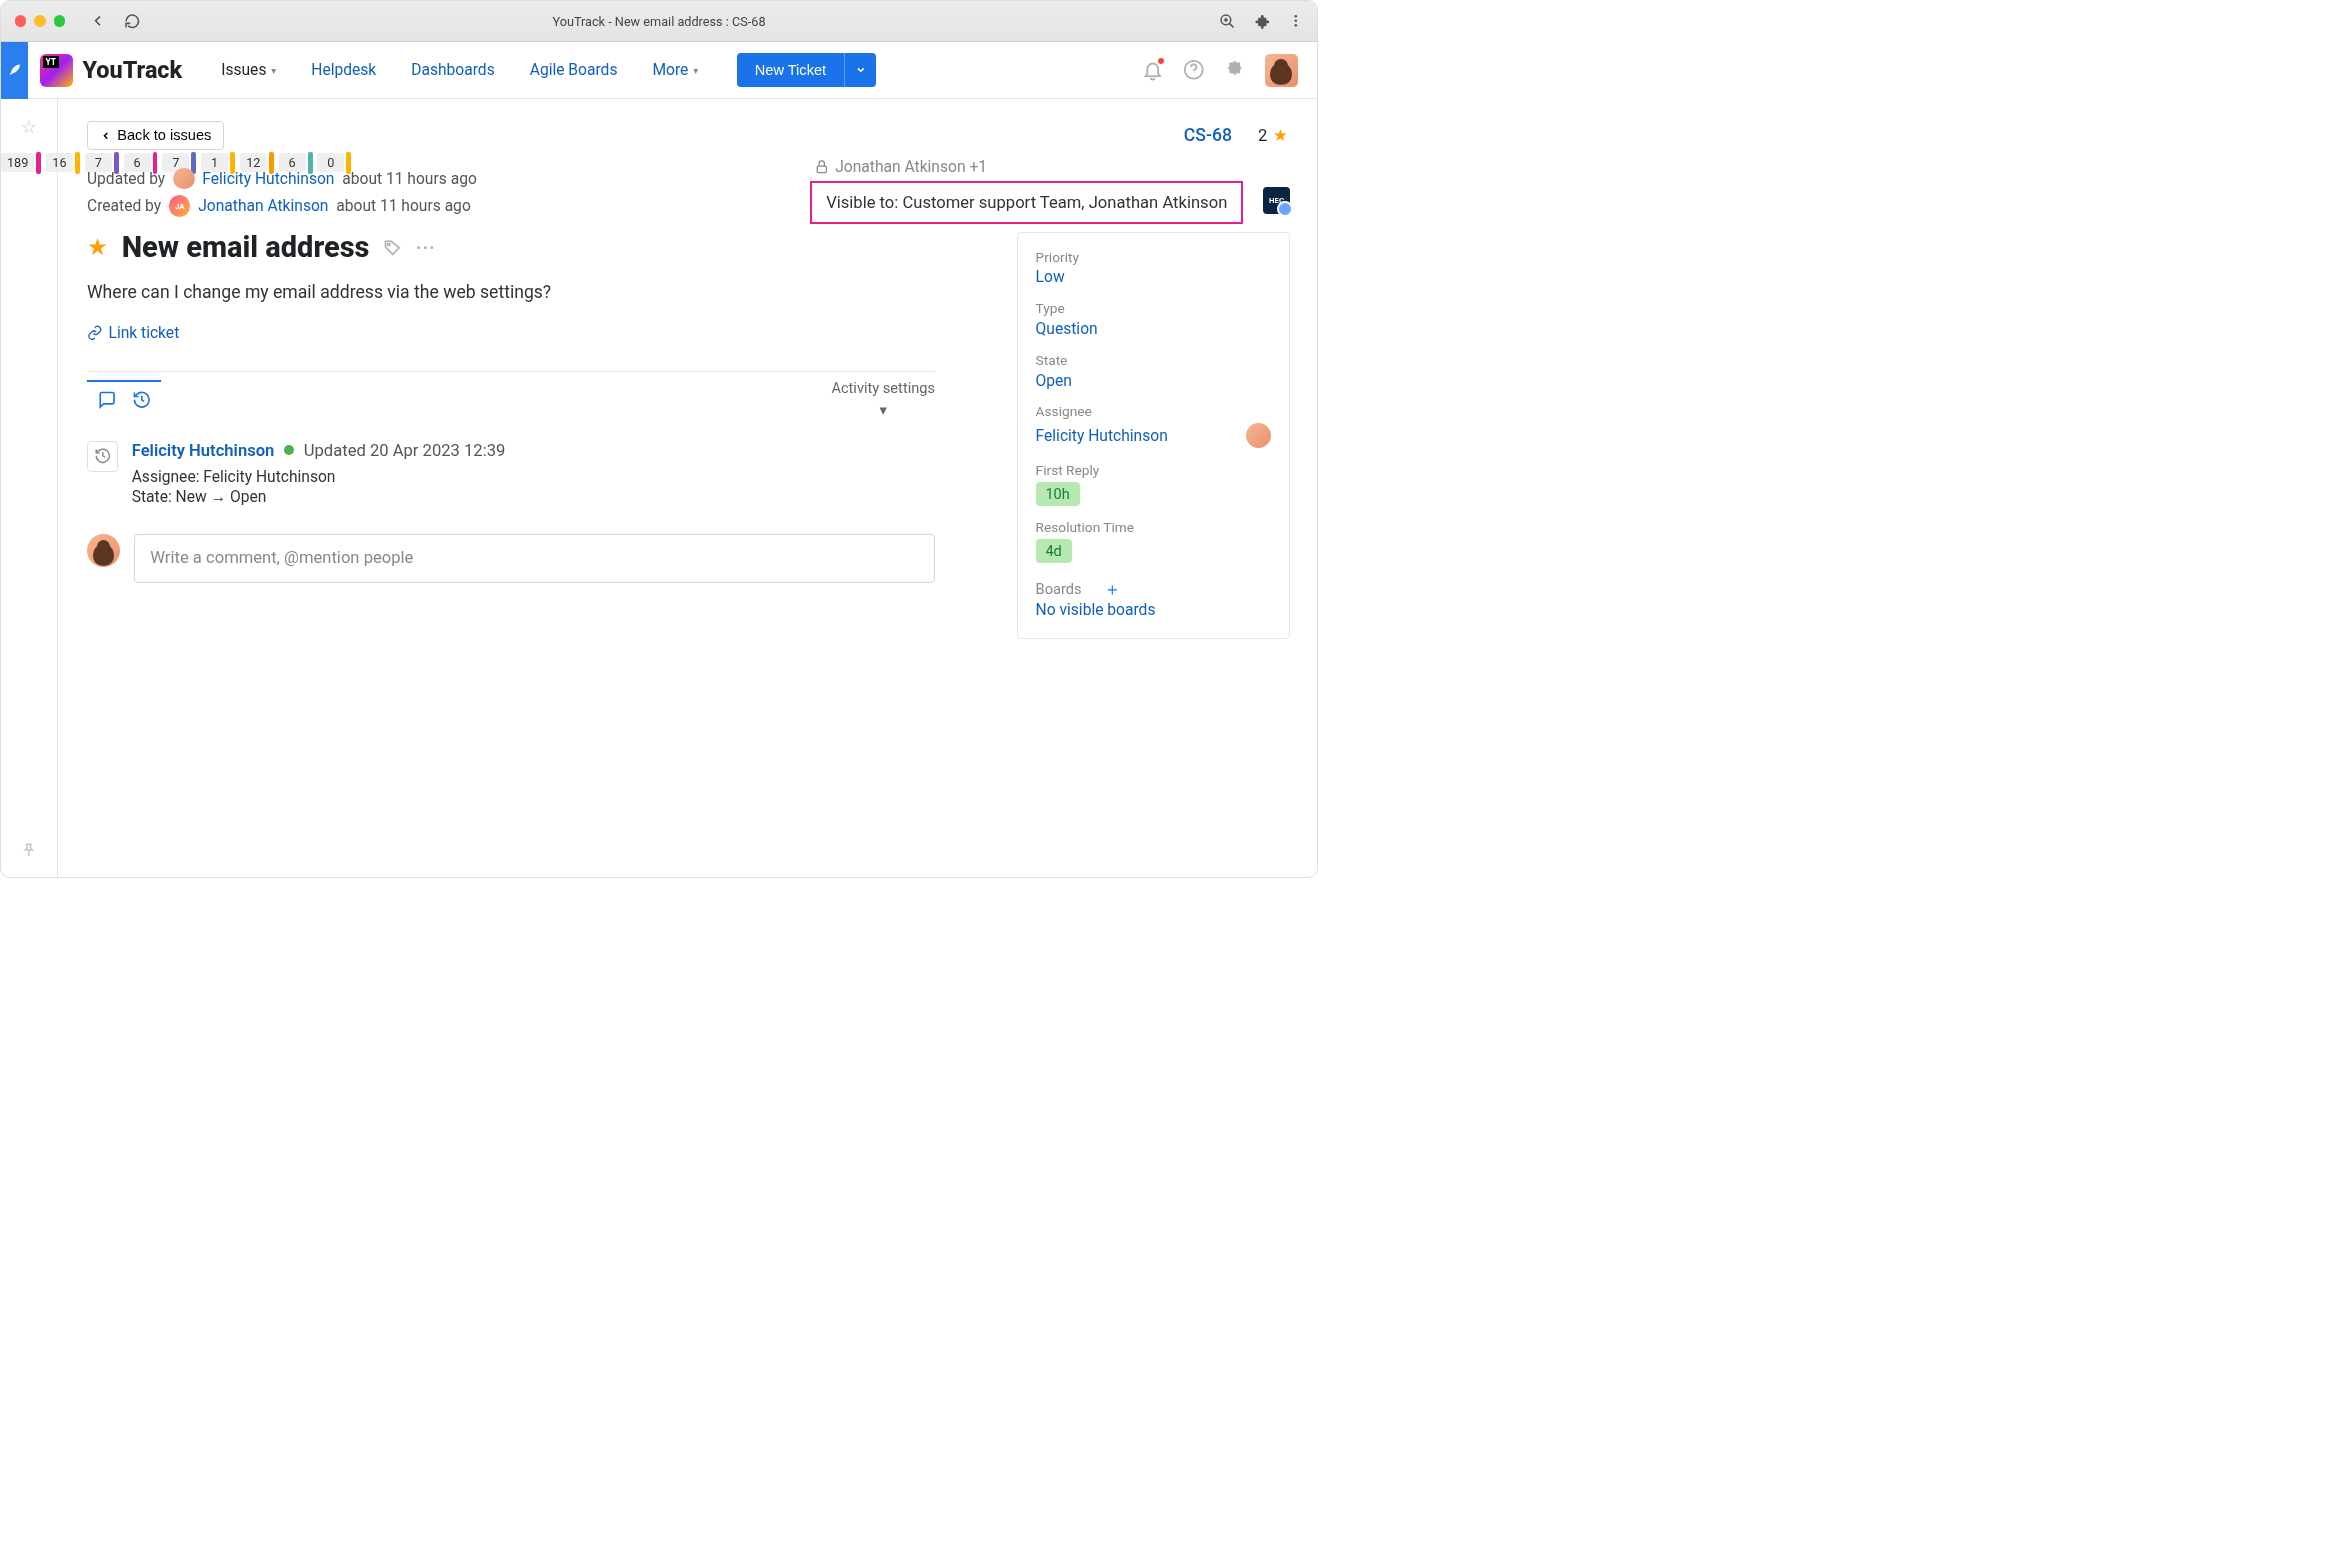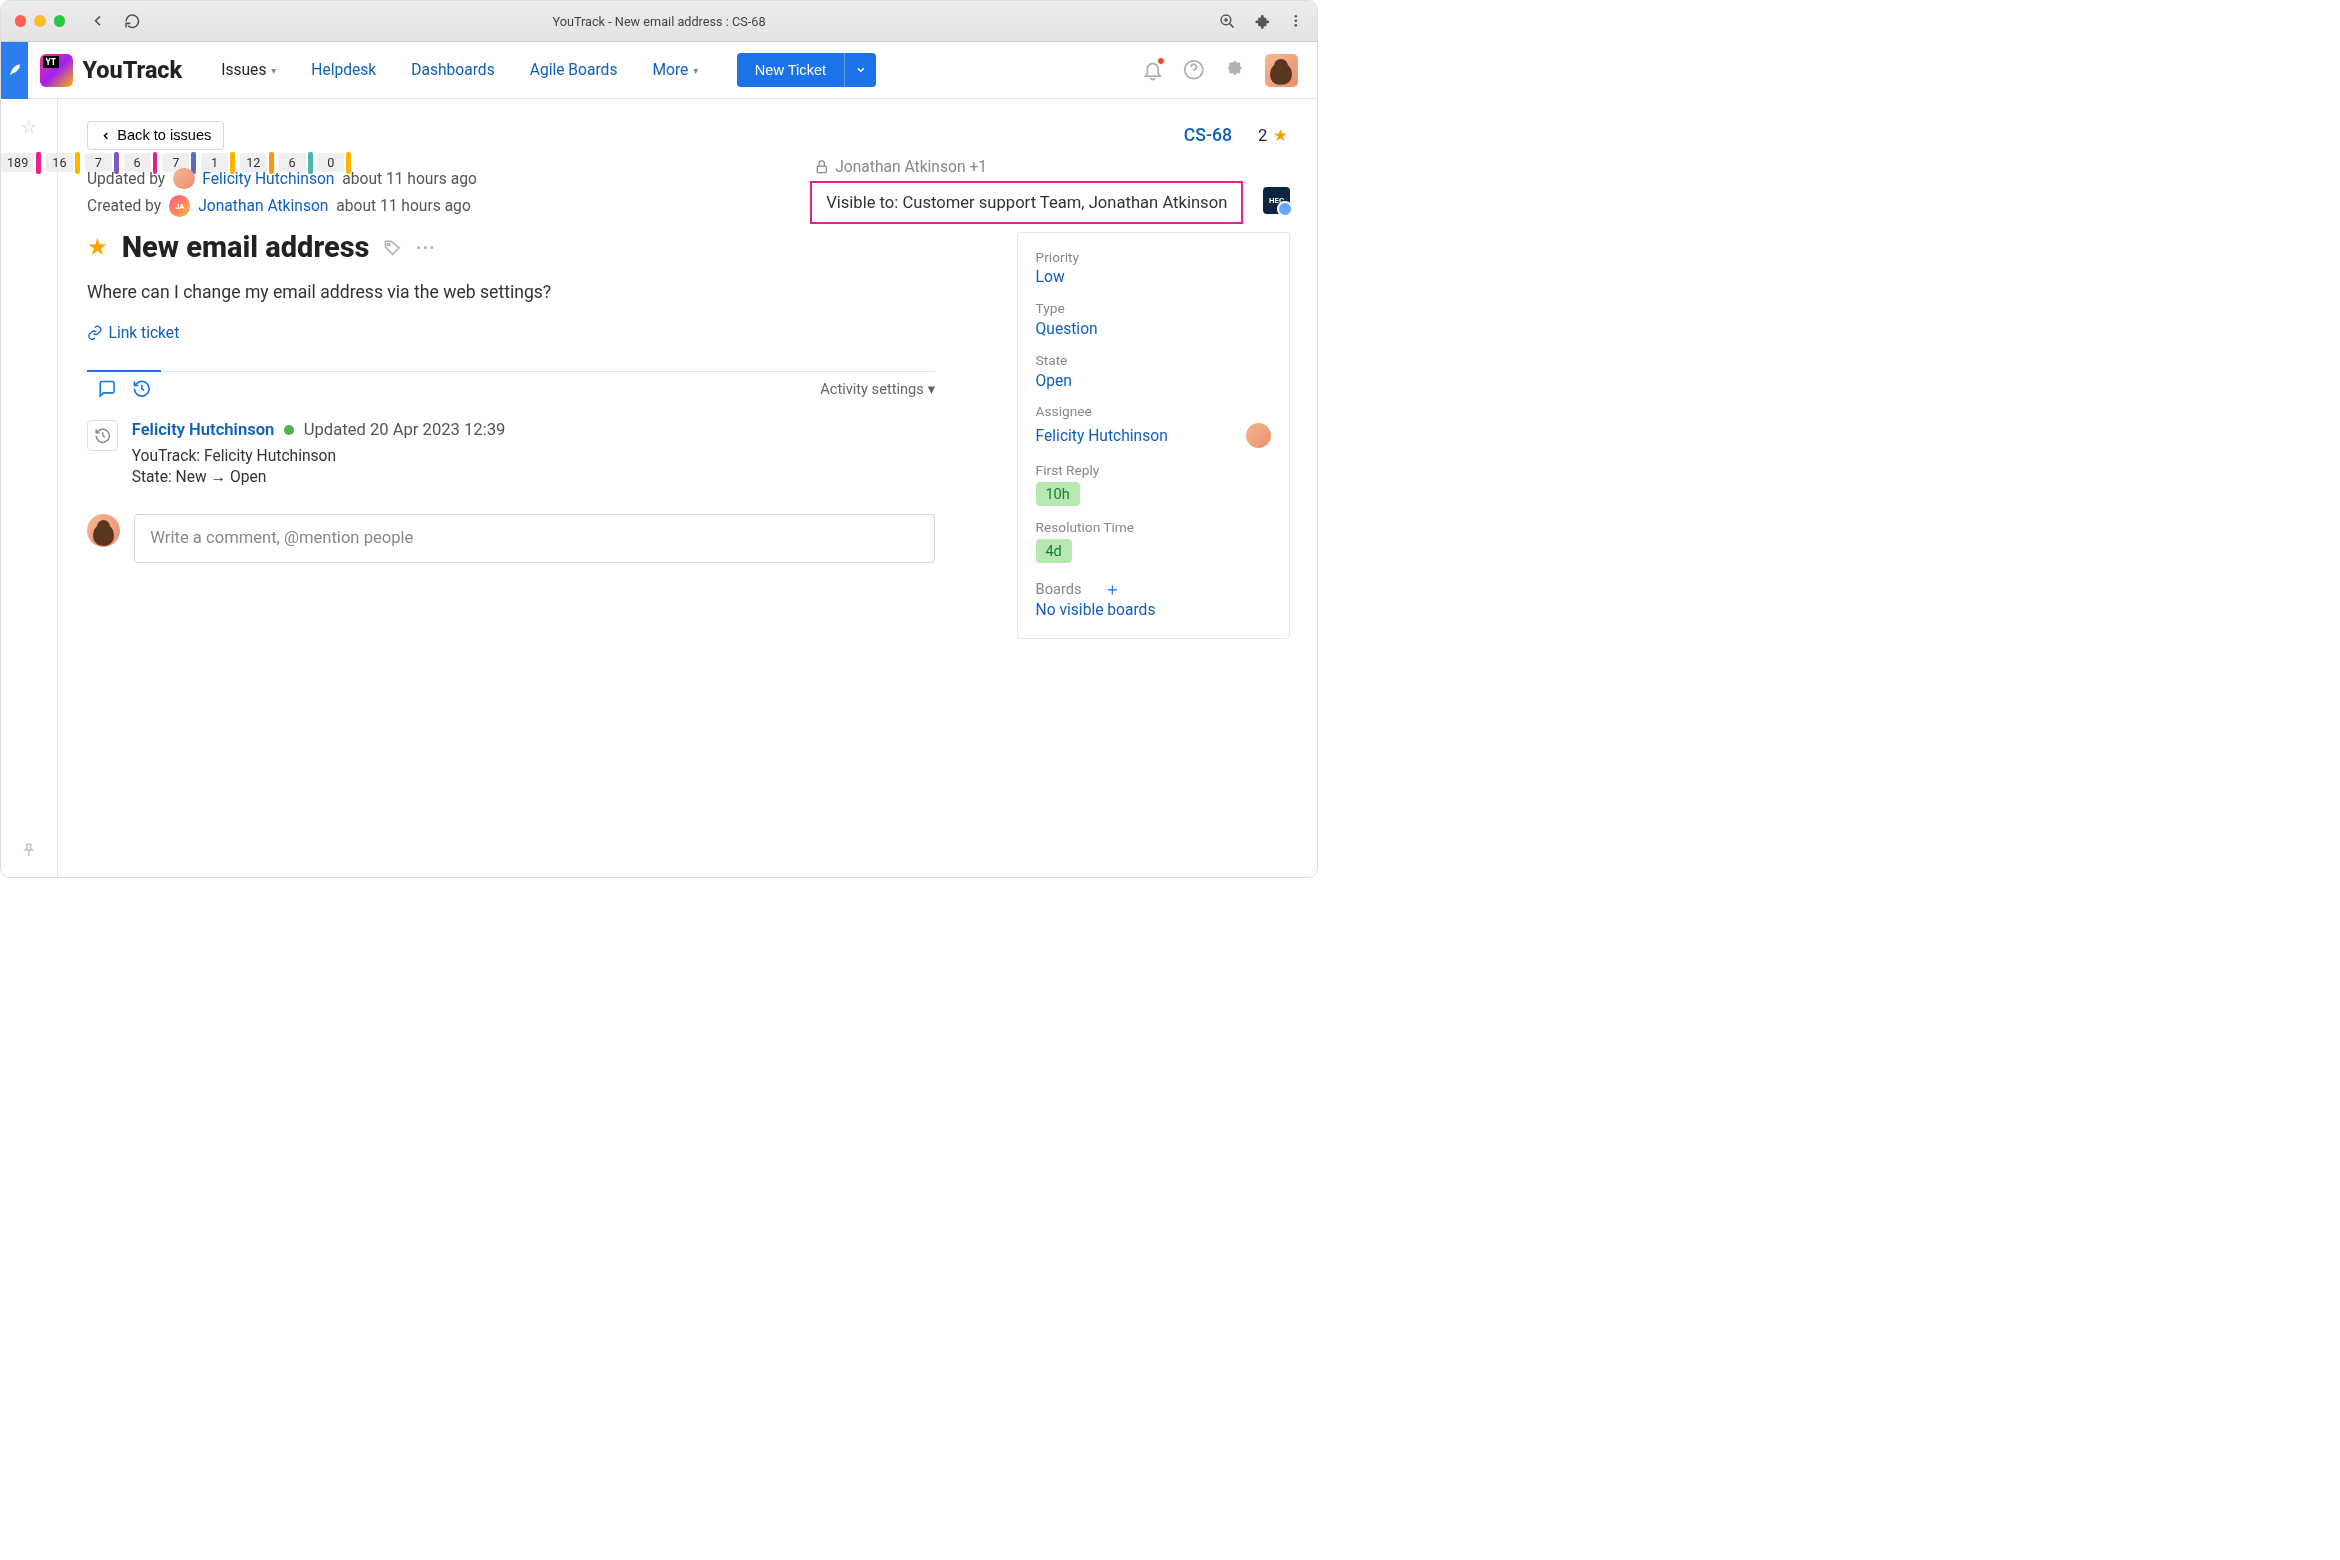--- a/index.html
+++ b/index.html
@@ -74,21 +74,21 @@
 .dots-ico { color: #b0b0b0; letter-spacing: 2px; }
 
 .issue-body { font-size: 17.6px; color: #333; margin-bottom: 21.5px; max-width: 819px; }
 
 .link-ticket { color: #0f5fbf; font-size: 15.6px; display: flex; align-items: center; gap: 5.9px; margin-bottom: 29px; cursor: pointer; }
 
 
 .activity-bar { border-top: 1px solid #e5e5e5; display: flex; align-items: center; padding-top: 0; position: relative; max-width: 848px; }
 .act-tabs { display: flex; gap: 15.6px; border-top: 2.9px solid #1a73e8; margin-top: -2px; padding: 7.8px 9.8px 0; }
 .act-tab { color: #1a73e8; cursor: pointer; }
-.activity-settings { margin-left: auto; color: #666; font-size: 14.6px; display: flex; align-items: center; gap: 3.9px; padding-top: 7.8px; cursor: pointer; }
+.activity-settings { margin-left: auto; color: #666; font-size: 14.6px; display: flex; align-items: center; gap: 3.9px; padding-top: 7.8px; cursor: pointer; flex-direction: column; }
 
 
 .activity-entry { display: flex; gap: 13.7px; margin-top: 21.5px; max-width: 848px; }
 .entry-icon { width: 31px; height: 31px; border: 1px solid #e0e0e0; border-radius: 3.9px; display: flex; align-items: center; justify-content: center; color: #888; flex-shrink: 0; }
 .entry-body { flex: 1; }
 .entry-head { display: flex; align-items: center; gap: 9.8px; font-size: 16.6px; margin-bottom: 7.8px; }
 .entry-user { color: #0f5fbf; font-weight: 600; }
 .online-dot { width: 9.8px; height: 9.8px; background: #4caf50; border-radius: 50%; }
 .entry-time { color: #555; }
 .entry-line { font-size: 15.6px; color: #333; margin-bottom: 2.9px; }
@@ -350,21 +350,21 @@
             <path d="M3 12a9 9 0 1 0 3-6.7L3 8"></path>
             <path d="M3 3v5h5M12 7v5l3 2"></path>
           </svg>
       </div>
       <div class="entry-body">
         <div class="entry-head">
           <span class="entry-user">Felicity Hutchinson</span>
           <span class="online-dot"></span>
           <span class="entry-time">Updated 20 Apr 2023 12:39</span>
         </div>
-        <div class="entry-line">YouTrack: Felicity Hutchinson</div>
+        <div class="entry-line">Assignee: Felicity Hutchinson</div>
         <div class="entry-line">State: New → Open</div>
       </div>
     </div>
 
     <div class="comment-row">
       <div class="avatar" style="width:33px;height:33px;border-radius:50%;"></div>
       <div class="comment-input">Write a comment, @mention people</div>
     </div>
 
     <div class="visible-callout">Visible to: Customer support Team, Jonathan Atkinson</div>

